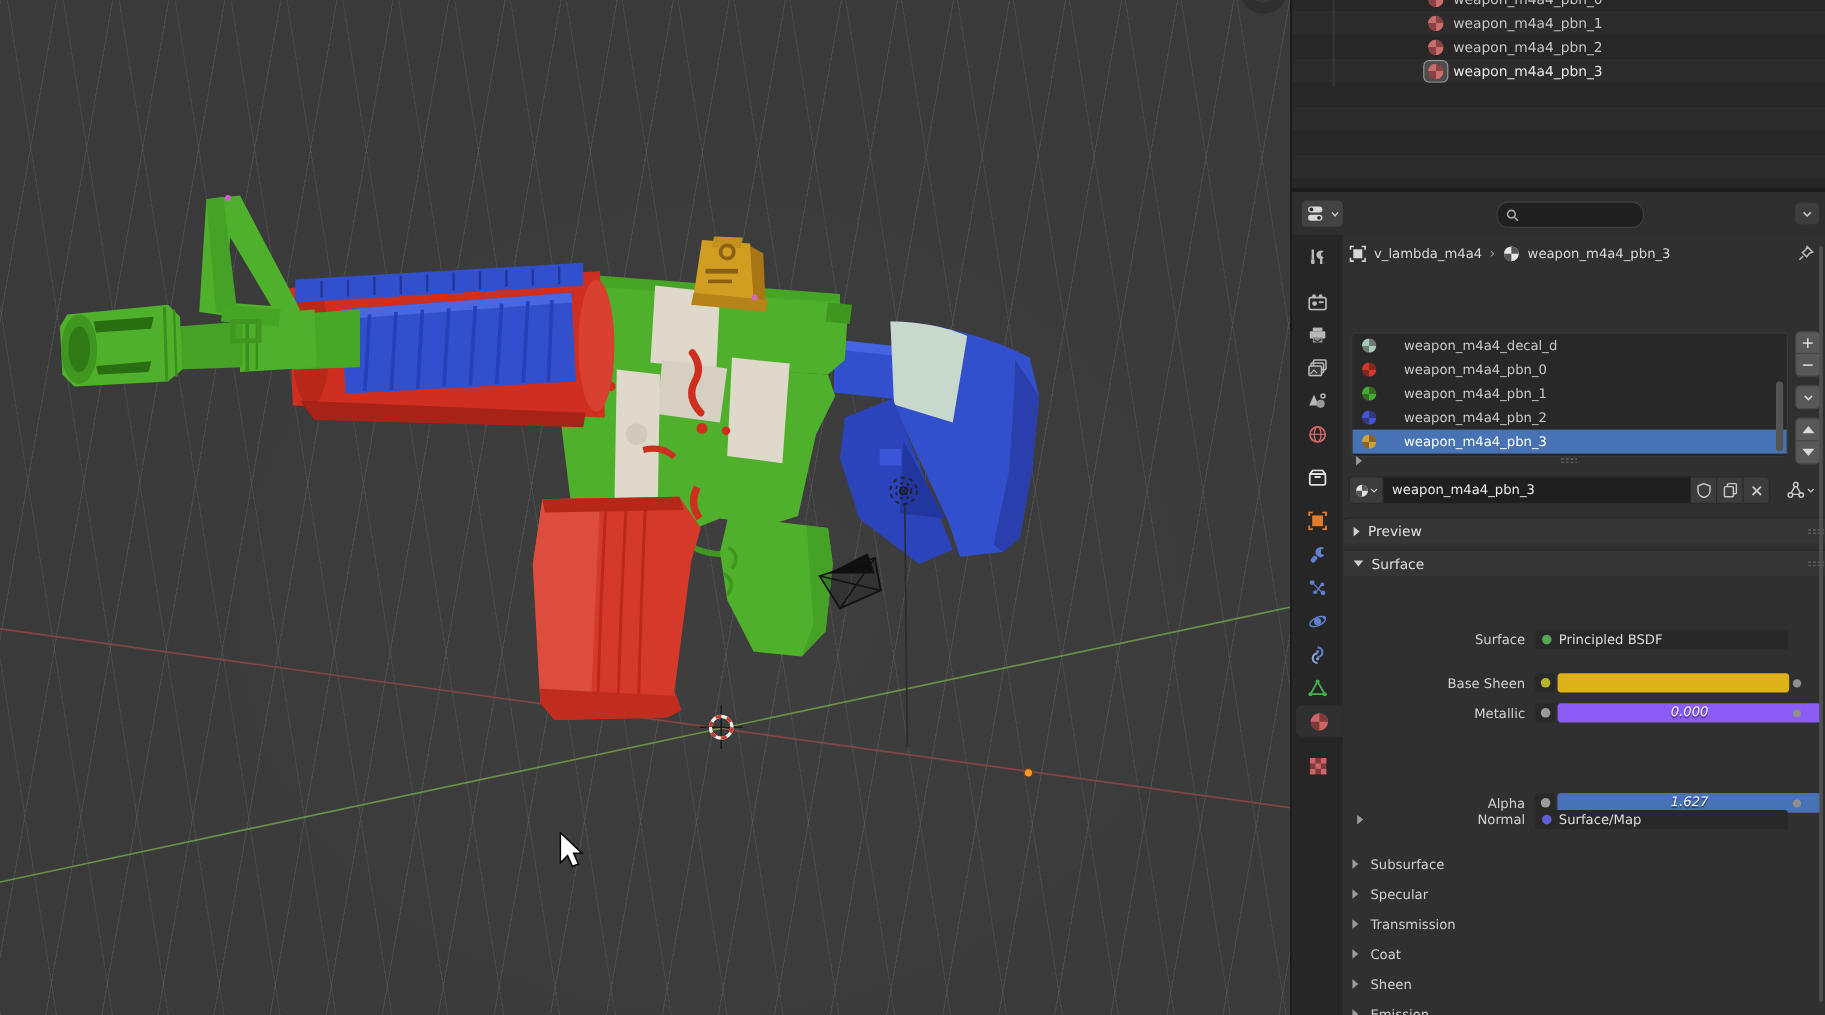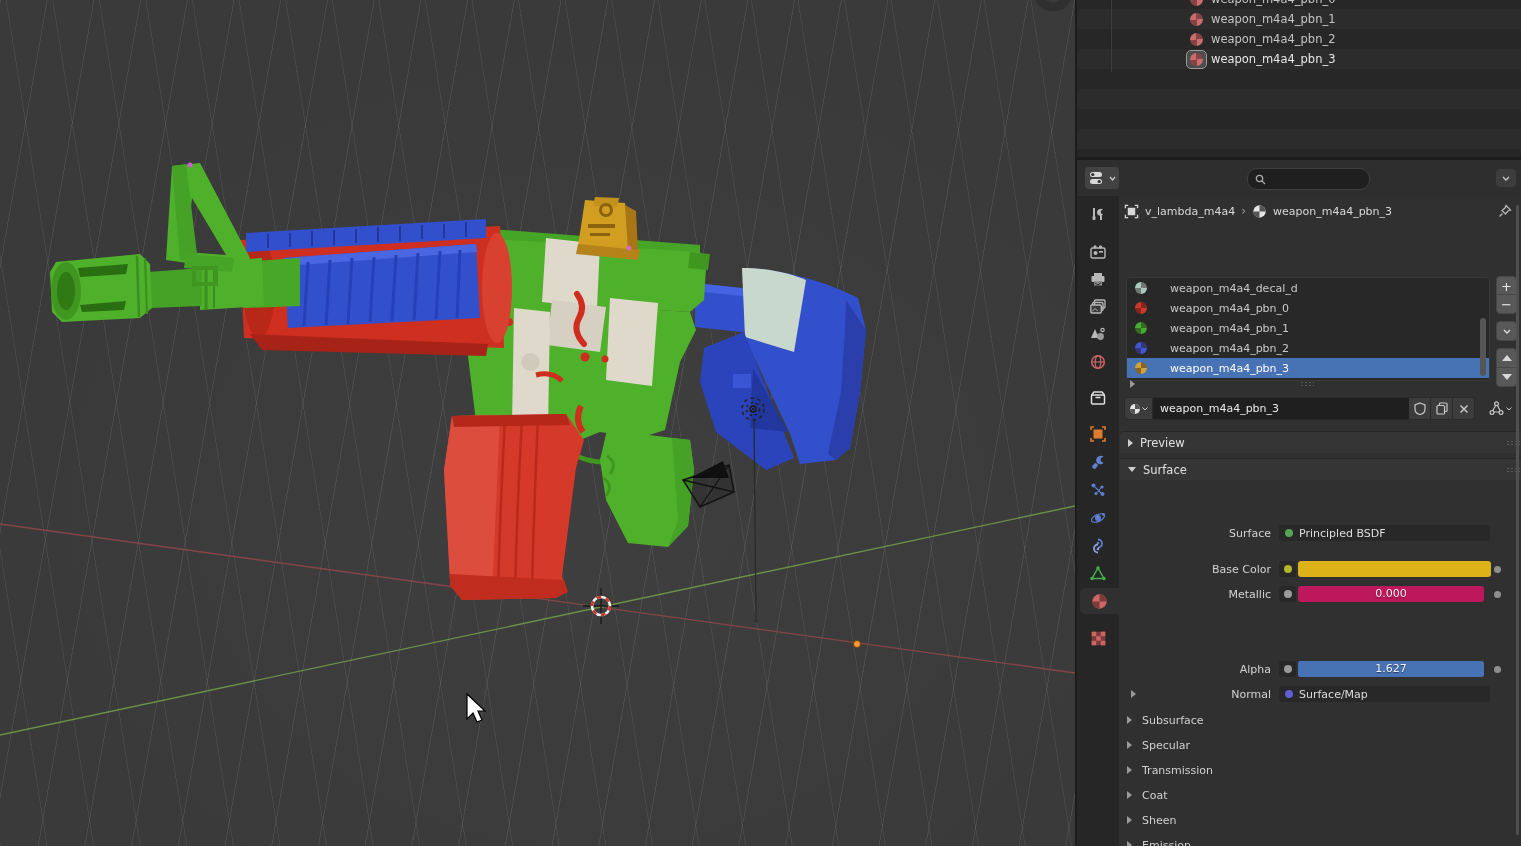--- a/index.html
+++ b/index.html
@@ -82,21 +82,21 @@
   #use-nodes{position:absolute;left:7px;top:292px;width:381px;height:19px;background:#4772b3;border-radius:4px;
     display:flex;align-items:center;justify-content:center;color:#ffffff;}
   #use-nodes .un-icon{position:absolute;left:5px;top:2px;}
 
   .prop-row{position:absolute;left:0;width:402px;height:16px;display:flex;align-items:center;}
   .prop-label{width:152px;text-align:right;padding-right:8px;color:#d2d2d2;flex:none;}
   .field{height:16px;background:#282828;border-radius:3px;display:flex;align-items:center;gap:6px;padding-left:6px;color:#dddddd;}
   .field-wide{width:205px;}
   .sock-dot{width:8px;height:8px;border-radius:50%;flex:none;}
   .chip{width:17px;height:16px;background:#282828;border-radius:3px;display:flex;align-items:center;justify-content:center;margin-right:2px;flex:none;}
-  .slider{position:relative;width:186px;height:16px;background:#be185d;border-radius:3px;overflow:hidden;}
+  .slider{position:relative;width:220px;height:16px;background:#8b5cf6;border-radius:3px;overflow:hidden;font-style:italic;}
   .slider .fill{position:absolute;left:0;top:0;bottom:0;background:#4772b3;}
   .slider .val{position:absolute;left:0;right:0;top:1px;text-align:center;color:#f4f4f4;text-shadow:0 1px 1px rgba(0,0,0,.5);}
   .swatch{width:193px;height:16px;border-radius:3px;}
   .deco-dot{position:absolute;left:375px;top:5px;width:7px;height:7px;border-radius:50%;background:#8f8f8f;}
   .expand-arrow{position:absolute;left:12px;top:4px;}
 
   .subpanel{position:absolute;left:8px;width:380px;height:18px;display:flex;align-items:center;gap:10px;color:#d0d0d0;}
 
   #props-scrollbar{position:absolute;left:439px;top:45px;width:3px;height:630px;background:#505050;border-radius:2px;}
 
@@ -573,21 +573,21 @@
 
         <div class="prop-row" style="top:329px">
           <span class="prop-label">Surface</span>
           <div class="field field-wide">
             <span class="sock-dot" style="background-color: rgb(86, 165, 86);"></span>
             <span>Principled BSDF</span>
           </div>
         </div>
 
         <div class="prop-row" style="top:365px">
-          <span class="prop-label">Base Color</span>
+          <span class="prop-label">Base Sheen</span>
           <span class="chip">
               <span class="sock-dot" style="background-color: rgb(181, 181, 43);"></span>
             </span>
           <span class="swatch" style="background-color: rgb(221, 177, 24);"></span>
           <span class="deco-dot"></span>
         </div>
 
         <div class="prop-row" style="top:390px">
           <span class="prop-label">Metallic</span>
           <span class="chip">
@@ -607,21 +607,21 @@
           <span class="chip">
               <span class="sock-dot" style="background:#9a9a9a"></span>
             </span>
           <span class="slider">
             <span class="fill" style="width: 100%;"></span>
             <span class="val">1.627</span>
           </span>
           <span class="deco-dot"></span>
         </div>
 
-        <div class="prop-row" style="top:490px">
+        <div class="prop-row" style="top:479px">
           <span class="tri tri-right-sm expand-arrow"></span>
           <span class="prop-label">Normal</span>
           <div class="field field-wide">
             <span class="sock-dot" style="background-color: rgb(95, 95, 211);"></span>
             <span>Surface/Map</span>
           </div>
         </div>
 
         <div class="subpanel" style="top:515px">
           <span class="tri tri-right-sm"></span>

